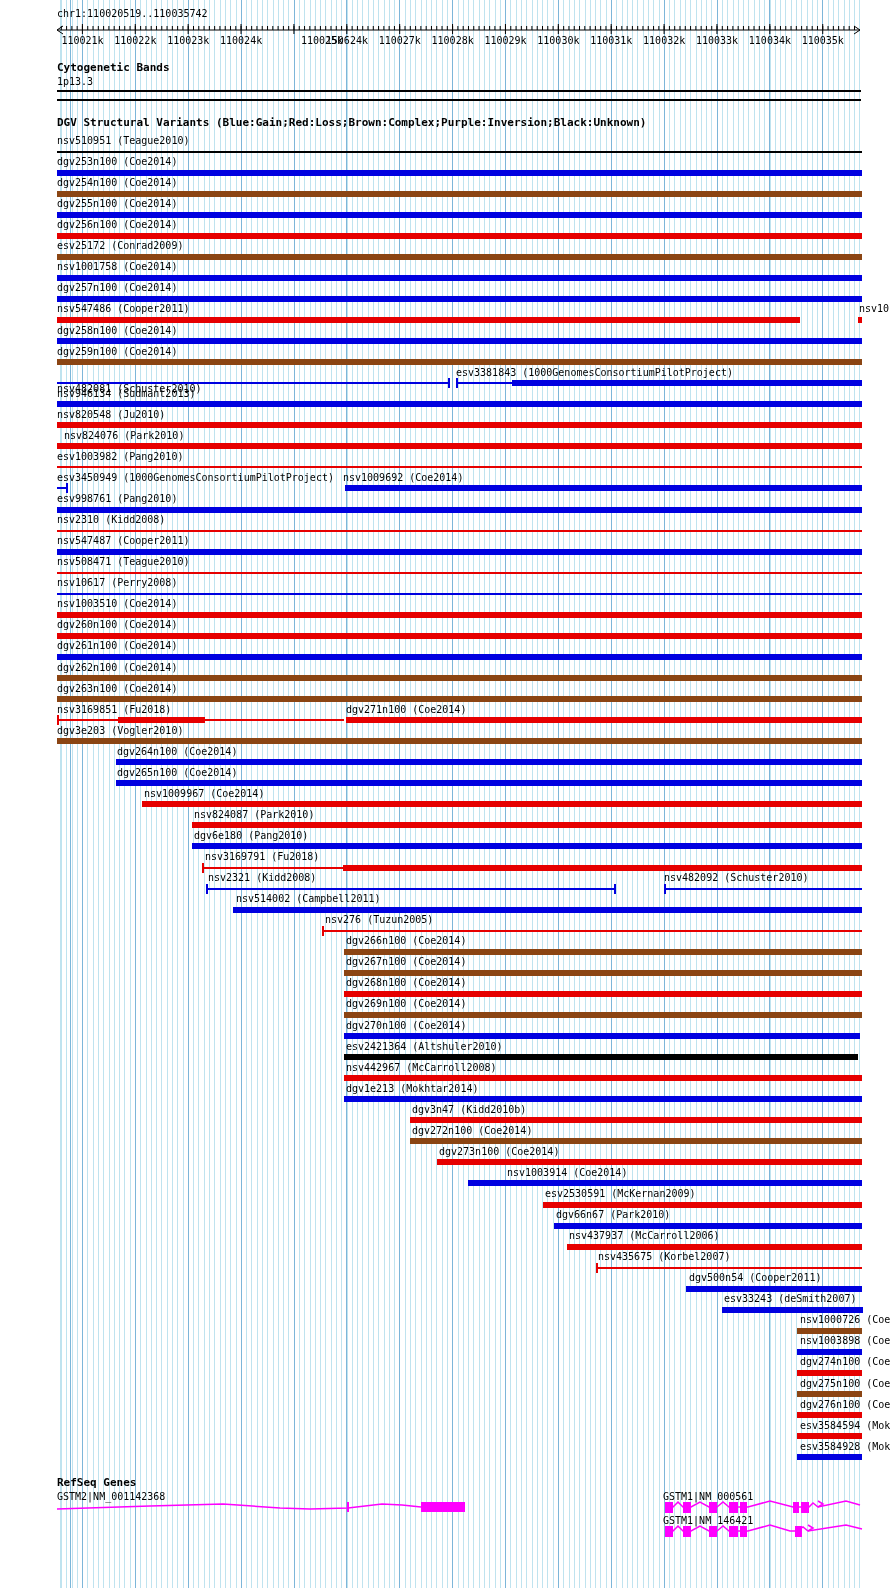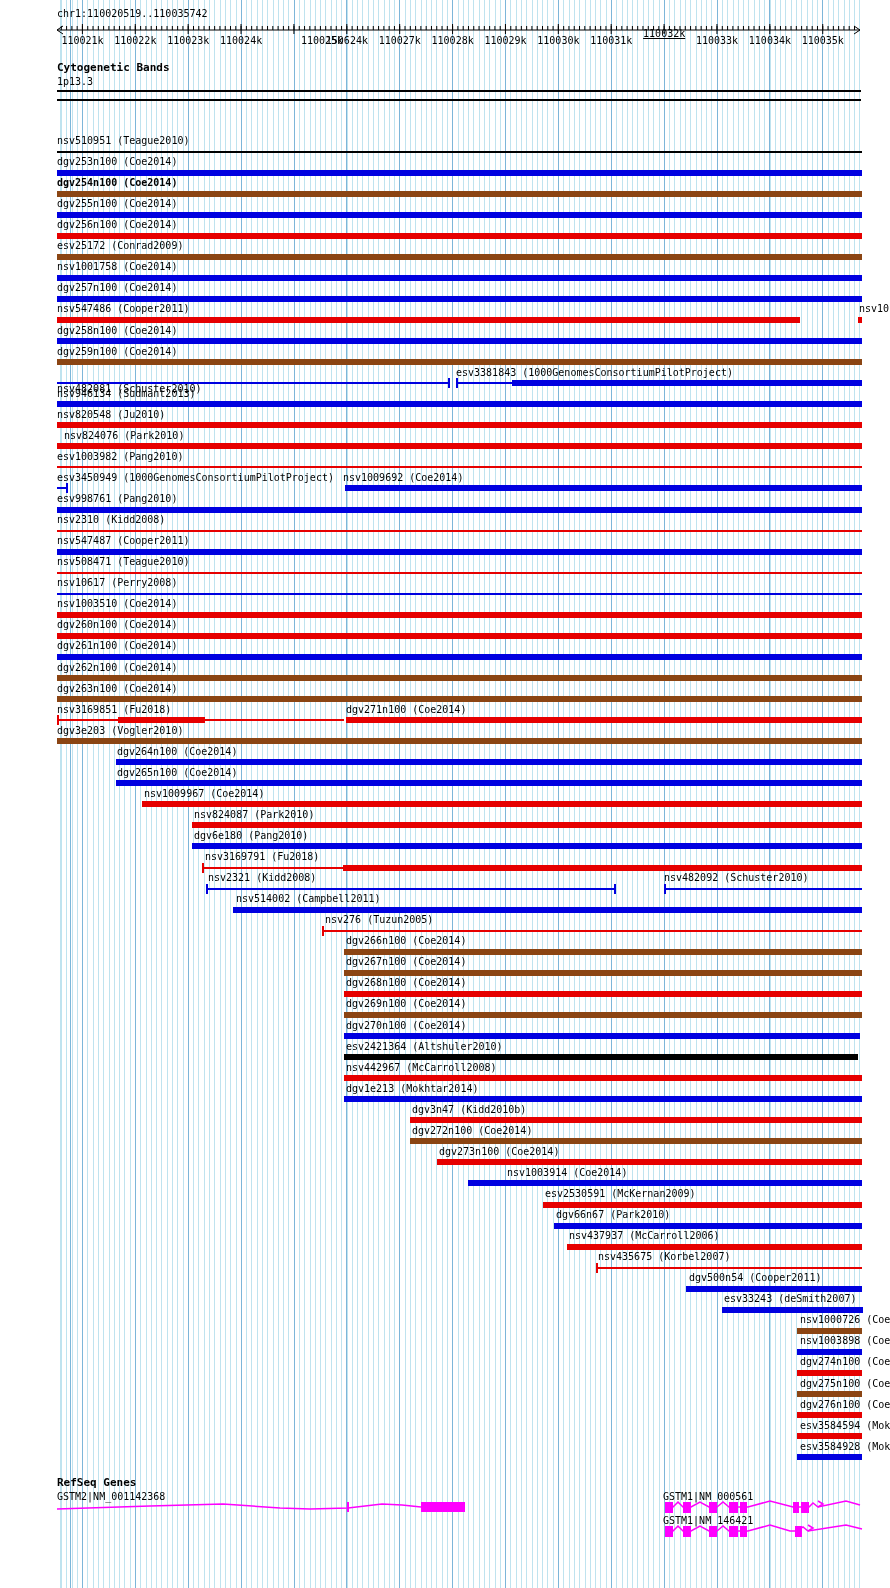--- a/index.html
+++ b/index.html
@@ -202,36 +202,37 @@
       <div class="txt" style="left: 114.28px; top: 35px;">110022k</div>
       <div class="txt" style="left: 167.16px; top: 35px;">110023k</div>
       <div class="txt" style="left: 220.04px; top: 35px;">110024k</div>
       <div class="txt" style="left: 272.92px; top: 35px; padding-left: 28px;">110025k</div>
       <div class="txt" style="left: 325.8px; top: 35px;">150624k</div>
       <div class="txt" style="left: 378.68px; top: 35px;">110027k</div>
       <div class="txt" style="left: 431.56px; top: 35px;">110028k</div>
       <div class="txt" style="left: 484.44px; top: 35px;">110029k</div>
       <div class="txt" style="left: 537.32px; top: 35px;">110030k</div>
       <div class="txt" style="left: 590.2px; top: 35px;">110031k</div>
-      <div class="txt" style="left: 643.08px; top: 28px; text-decoration: underline;">110032k</div>
+      <div class="txt" style="left: 643.08px; top: 35px;">110032k</div>
       <div class="txt" style="left: 695.96px; top: 35px;">110033k</div>
       <div class="txt" style="left: 748.84px; top: 35px;">110034k</div>
       <div class="txt" style="left: 801.72px; top: 35px;">110035k</div>
     </div>
 
   <div class="txt bold" style="left:57px;top:62px;">Cytogenetic Bands</div>
   <div class="txt" style="left:57px;top:76px;">1p13.3</div>
   <div class="bandbox"></div>
 
+  <div class="txt bold" style="left:57px;top:117px;">DGV Structural Variants (Blue:Gain;Red:Loss;Brown:Complex;Purple:Inversion;Black:Unknown)</div>
   <div id="tracks">
       <div class="txt" style="left: 57px; top: 135px;">nsv510951 (Teague2010)</div>
       <div class="seg" style="background: rgb(0, 0, 0); left: 57px; width: 805px; top: 150.5px; height: 2px;"></div>
       <div class="txt" style="left: 57px; top: 156.06px;">dgv253n100 (Coe2014)</div>
       <div class="seg" style="background: rgb(0, 0, 224); left: 57px; width: 805px; top: 169.56px; height: 6px;"></div>
-      <div class="txt" style="left: 57px; top: 177.12px; font-weight: bold;">dgv254n100 (Coe2014)</div>
+      <div class="txt" style="left: 57px; top: 177.12px;">dgv254n100 (Coe2014)</div>
       <div class="seg" style="background: rgb(139, 69, 19); left: 57px; width: 805px; top: 190.62px; height: 6px;"></div>
       <div class="txt" style="left: 57px; top: 198.18px;">dgv255n100 (Coe2014)</div>
       <div class="seg" style="background: rgb(0, 0, 224); left: 57px; width: 805px; top: 211.68px; height: 6px;"></div>
       <div class="txt" style="left: 57px; top: 219.24px;">dgv256n100 (Coe2014)</div>
       <div class="seg" style="background: rgb(230, 0, 0); left: 57px; width: 805px; top: 232.74px; height: 6px;"></div>
       <div class="txt" style="left: 57px; top: 240.3px;">esv25172 (Conrad2009)</div>
       <div class="seg" style="background: rgb(139, 69, 19); left: 57px; width: 805px; top: 253.8px; height: 6px;"></div>
       <div class="txt" style="left: 57px; top: 261.36px;">nsv1001758 (Coe2014)</div>
       <div class="seg" style="background: rgb(0, 0, 224); left: 57px; width: 805px; top: 274.86px; height: 6px;"></div>
       <div class="txt" style="left: 57px; top: 282.42px;">dgv257n100 (Coe2014)</div>

